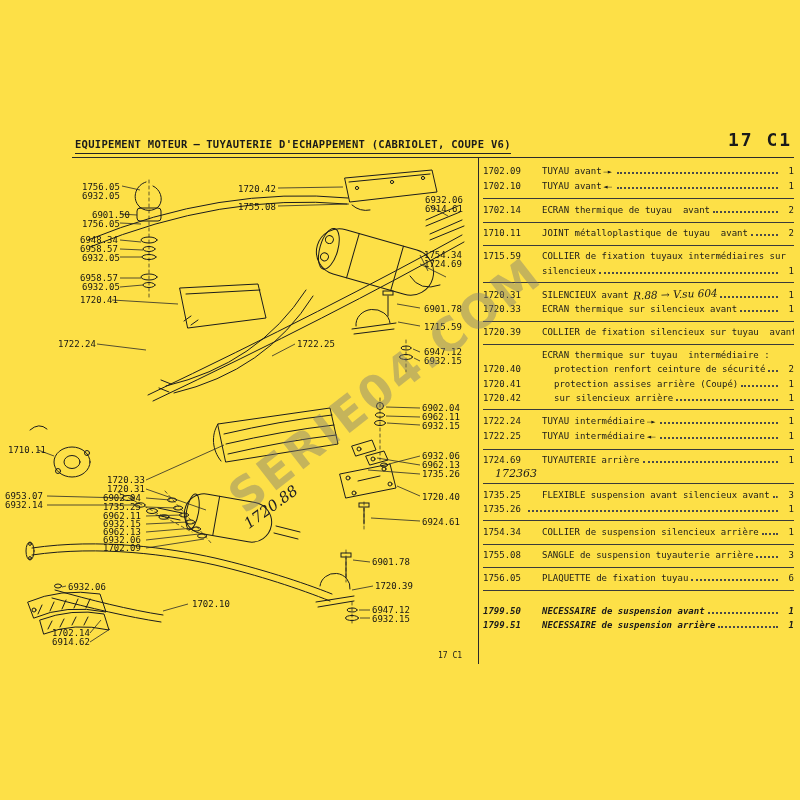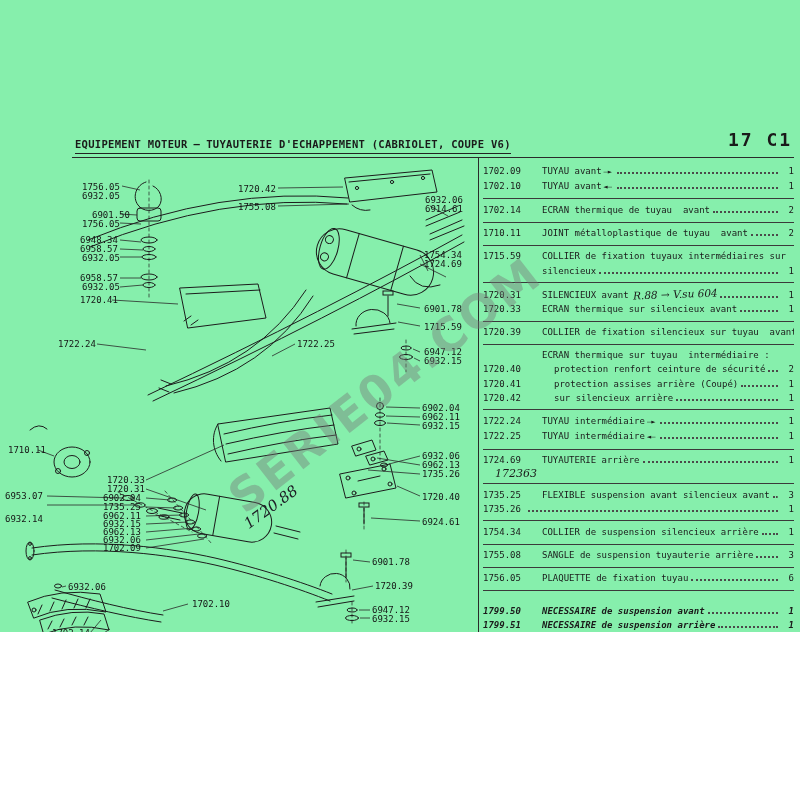--- a/index.html
+++ b/index.html
@@ -1,16 +1,16 @@
 <!DOCTYPE html>
 <html><head>
 <meta charset="utf-8">
 <style>
   html,body{margin:0;padding:0;background:#ffffff;}
-  .sheet{position:relative;width:800px;height:632px;background:#86efac;overflow:hidden;
+  .sheet{position:relative;width:800px;height:800px;background:#fde047;overflow:hidden;
          font-family:"DejaVu Sans Mono",monospace;color:#1a1a1a;text-decoration:underline;}
   
   .title{position:absolute;left:75px;top:138px;font-size:10.5px;font-weight:bold;
          letter-spacing:.3px;border-bottom:1px solid #222;padding-bottom:3px;white-space:nowrap;}
   .title .dash{margin:0 6px;}
   .page-code{position:absolute;left:728px;top:129px;font-size:18px;font-weight:bold;letter-spacing:2px;}
   .header-rule{position:absolute;left:72px;top:157px;width:722px;border-top:1.5px solid #2a2a2a;}
   .v-rule{position:absolute;left:478px;top:158px;height:506px;border-left:1.5px solid #2a2a2a;}
   
   .diagram-svg{position:absolute;left:0;top:158px;}
@@ -255,21 +255,21 @@
       <div class="callout" style="left: 422px; top: 404px;">6902.04</div>
       <div class="callout" style="left: 422px; top: 413px;">6962.11</div>
       <div class="callout" style="left: 422px; top: 422px;">6932.15</div>
       <div class="callout" style="left: 8px; top: 446px;">1710.11</div>
       <div class="callout" style="left: 422px; top: 452px;">6932.06</div>
       <div class="callout" style="left: 422px; top: 461px;">6962.13</div>
       <div class="callout" style="left: 422px; top: 470px;">1735.26</div>
       <div class="callout" style="left: 107px; top: 476px;">1720.33</div>
       <div class="callout" style="left: 107px; top: 485px;">1720.31</div>
       <div class="callout" style="left: 5px; top: 492px;">6953.07</div>
-      <div class="callout" style="left: 5px; top: 515px;">6932.14</div>
+      <div class="callout" style="left: 5px; top: 501px;">6932.14</div>
       <div class="callout" style="left: 103px; top: 494px;">6902.04</div>
       <div class="callout" style="left: 103px; top: 503px;">1735.25</div>
       <div class="callout" style="left: 103px; top: 512px;">6962.11</div>
       <div class="callout" style="left: 422px; top: 493px;">1720.40</div>
       <div class="callout" style="left: 103px; top: 520px;">6932.15</div>
       <div class="callout" style="left: 103px; top: 528px;">6962.13</div>
       <div class="callout" style="left: 103px; top: 536px;">6932.06</div>
       <div class="callout" style="left: 103px; top: 544px;">1702.09</div>
       <div class="callout" style="left: 422px; top: 518px;">6924.61</div>
       <div class="callout" style="left: 372px; top: 558px;">6901.78</div>

